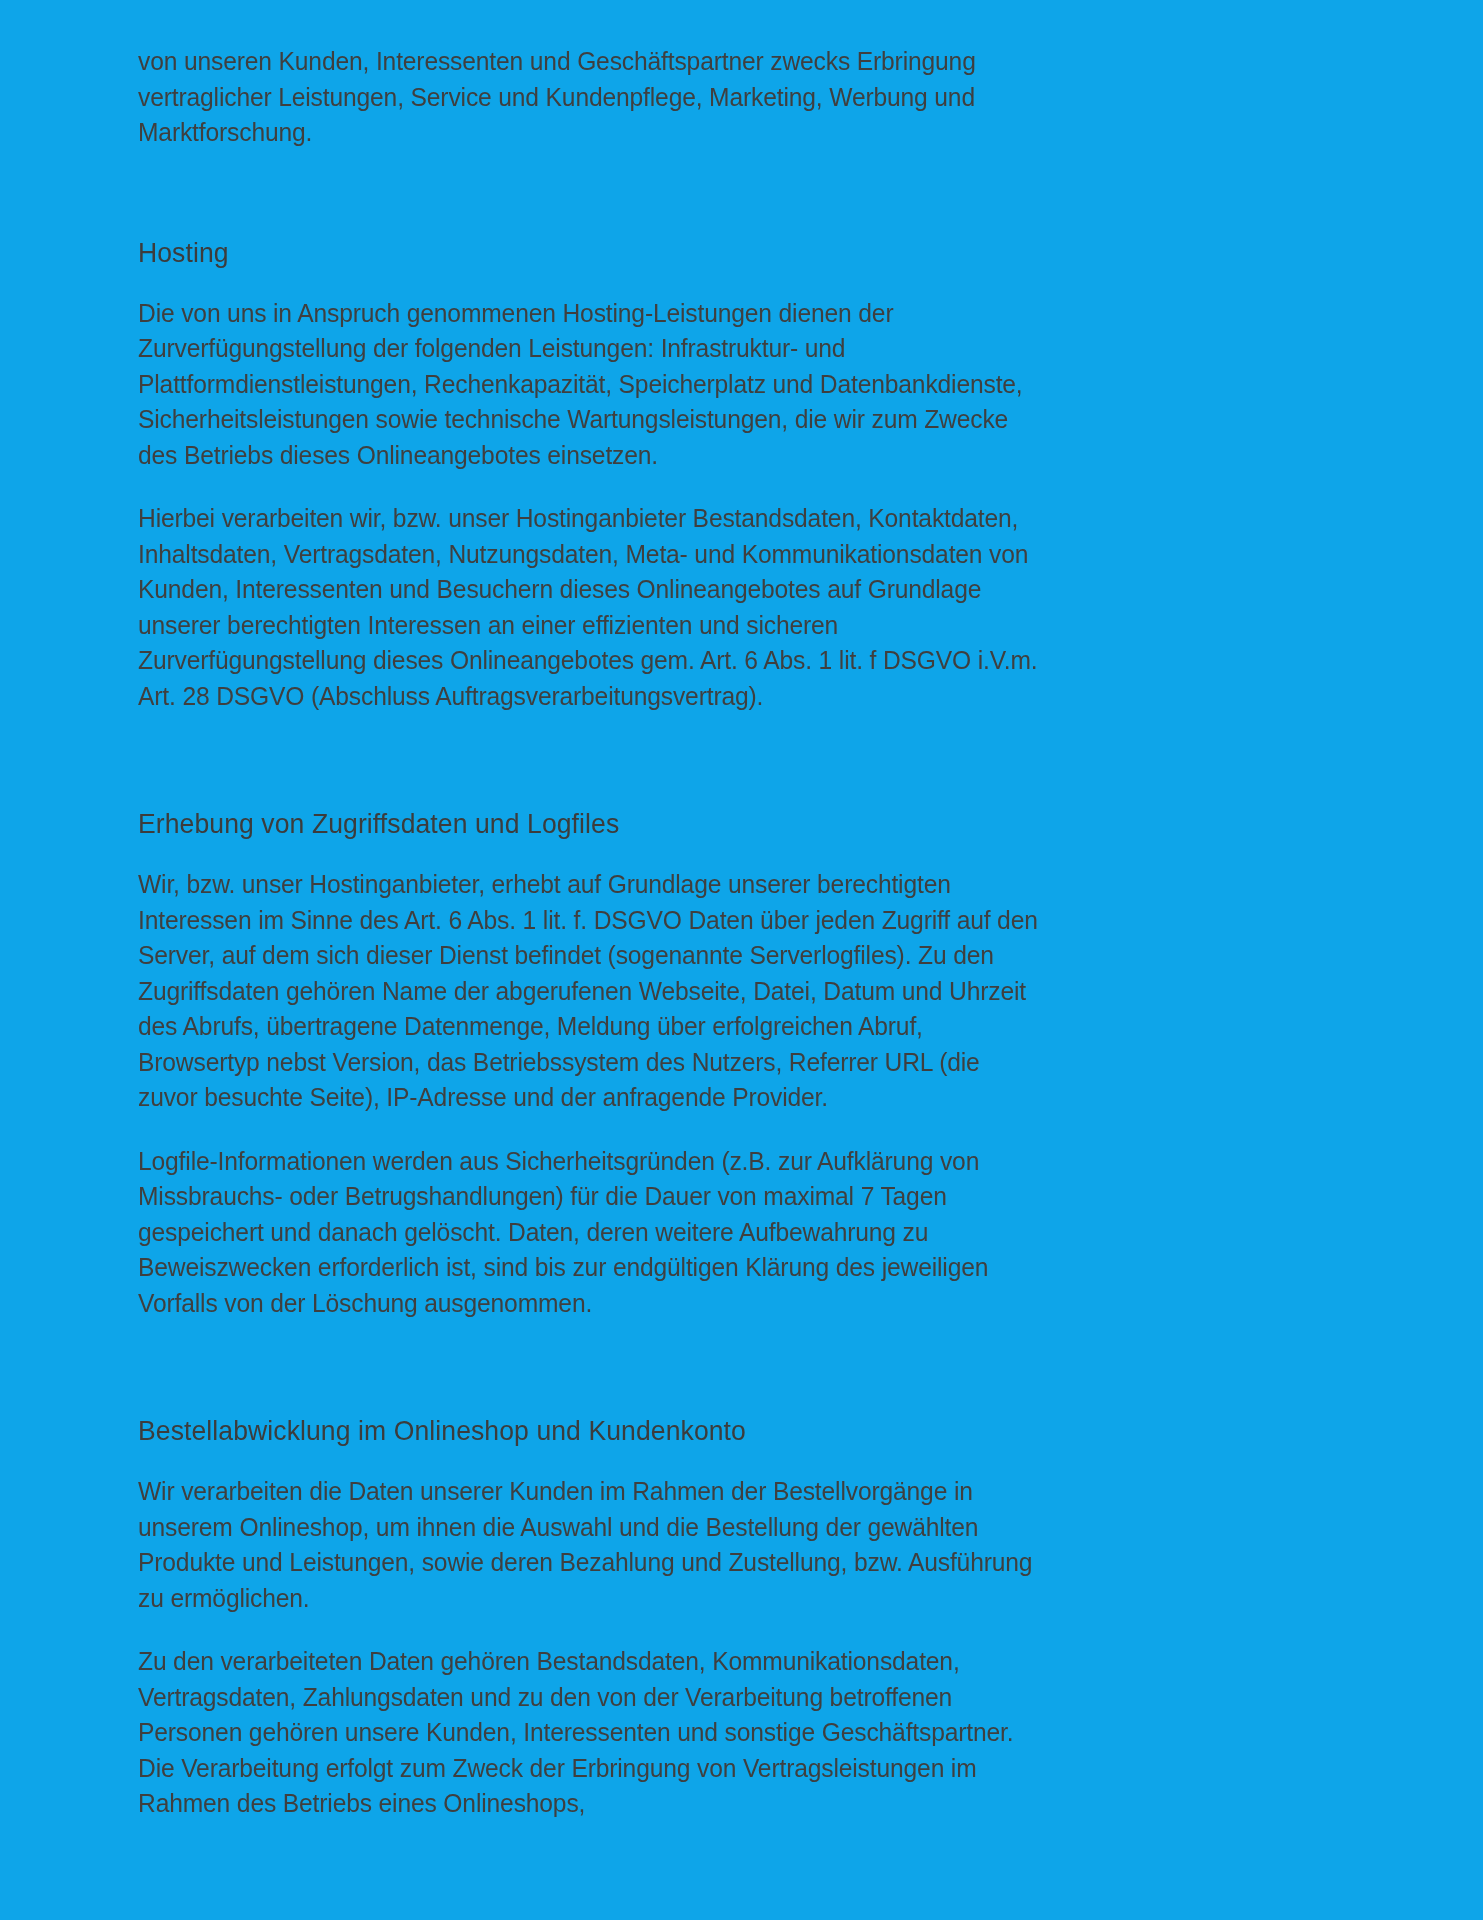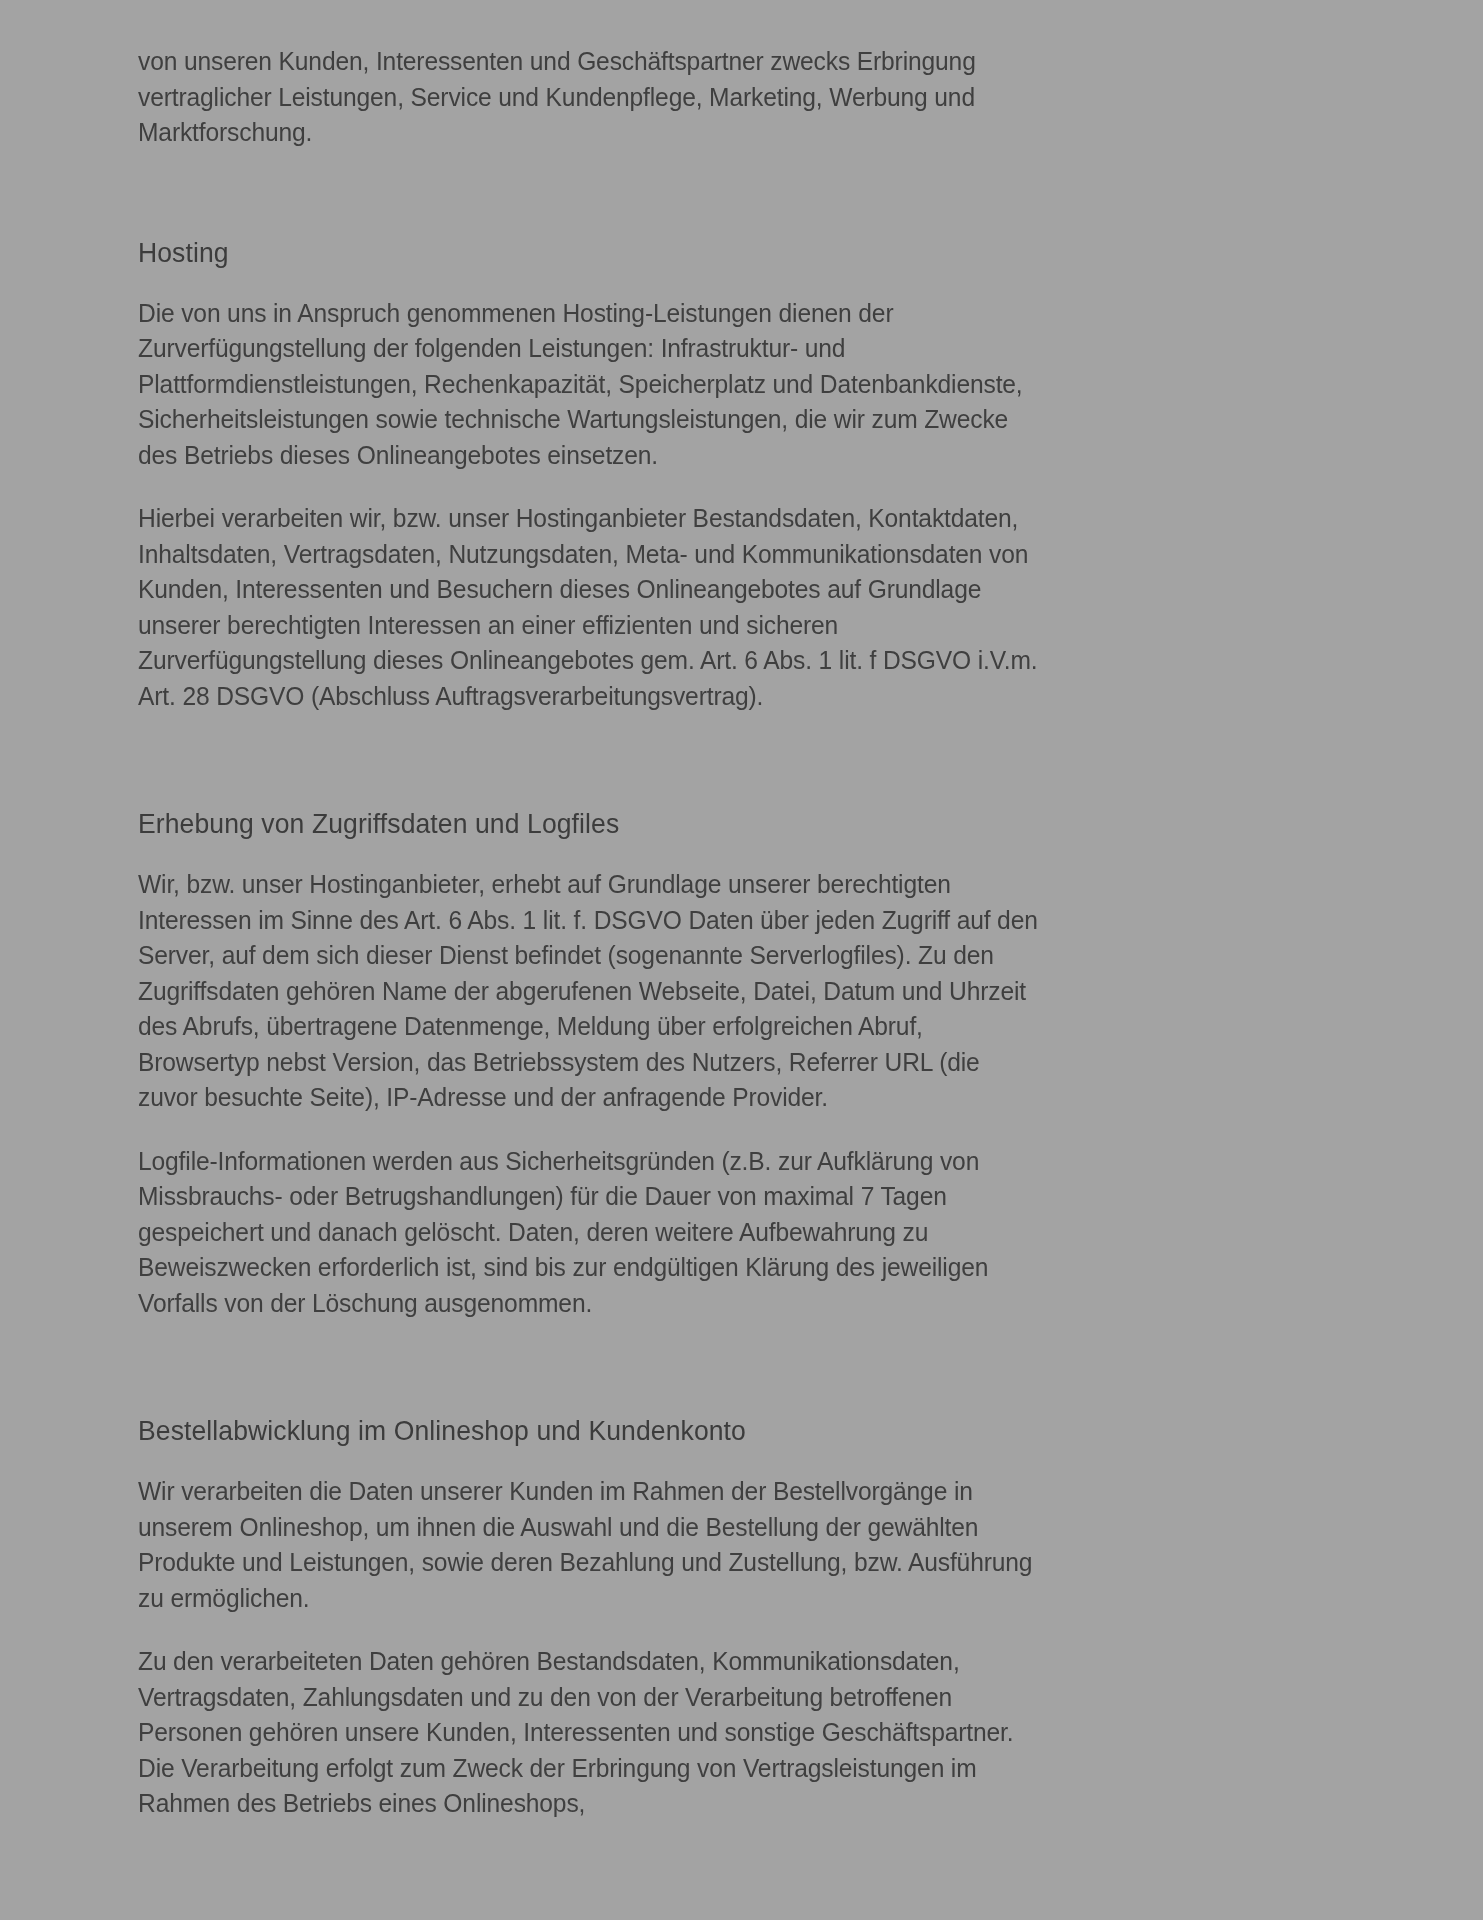--- a/index.html
+++ b/index.html
@@ -11,21 +11,21 @@
     width: 1483px;
     height: 1920px;
     font-family: "Liberation Sans", "DejaVu Sans", sans-serif;
     color: #3c3c3c;
     overflow: hidden;
   }
   .page {
     position: relative;
     width: 1483px;
     height: 1920px;
-    background: #a3a3a3;
+    background: #0ea5e9;
     box-sizing: border-box;
     padding: 4px;
   }
   .content {
     position: absolute;
     left: 138px;
     top: 44px;
     width: 940px;
   }
   

